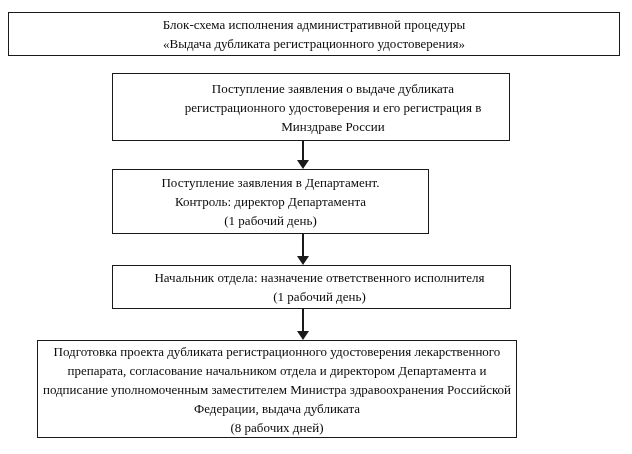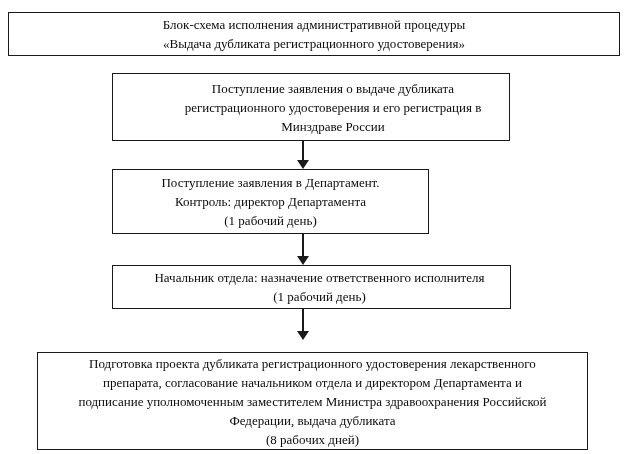--- a/index.html
+++ b/index.html
@@ -26,21 +26,21 @@
     white-space: pre-line;
     font-size: 13px;
     line-height: 19px;
     width: 100%;
     padding: 0 4px;
   }
   .title-box { left: 8px;   top: 12px;  width: 612px; height: 44px; }
   .step-1    { left: 112px; top: 73px;  width: 398px; height: 68px; padding-left: 44px; }
   .step-2    { left: 112px; top: 169px; width: 317px; height: 65px; }
   .step-3    { left: 112px; top: 265px; width: 399px; height: 44px; padding-left: 16px; }
-  .step-4    { left: 37px;  top: 352px; width: 551px; height: 98px; }
+  .step-4    { left: 37px;  top: 340px; width: 480px; height: 98px; }
   .arrow {
     position: absolute;
     width: 14px;
     display: flex;
     flex-direction: column;
     align-items: center;
   }
   .arrow-shaft { width: 2px; flex: 1; background: #1a1a1a; }
   .arrow-head {
     width: 0; height: 0;

